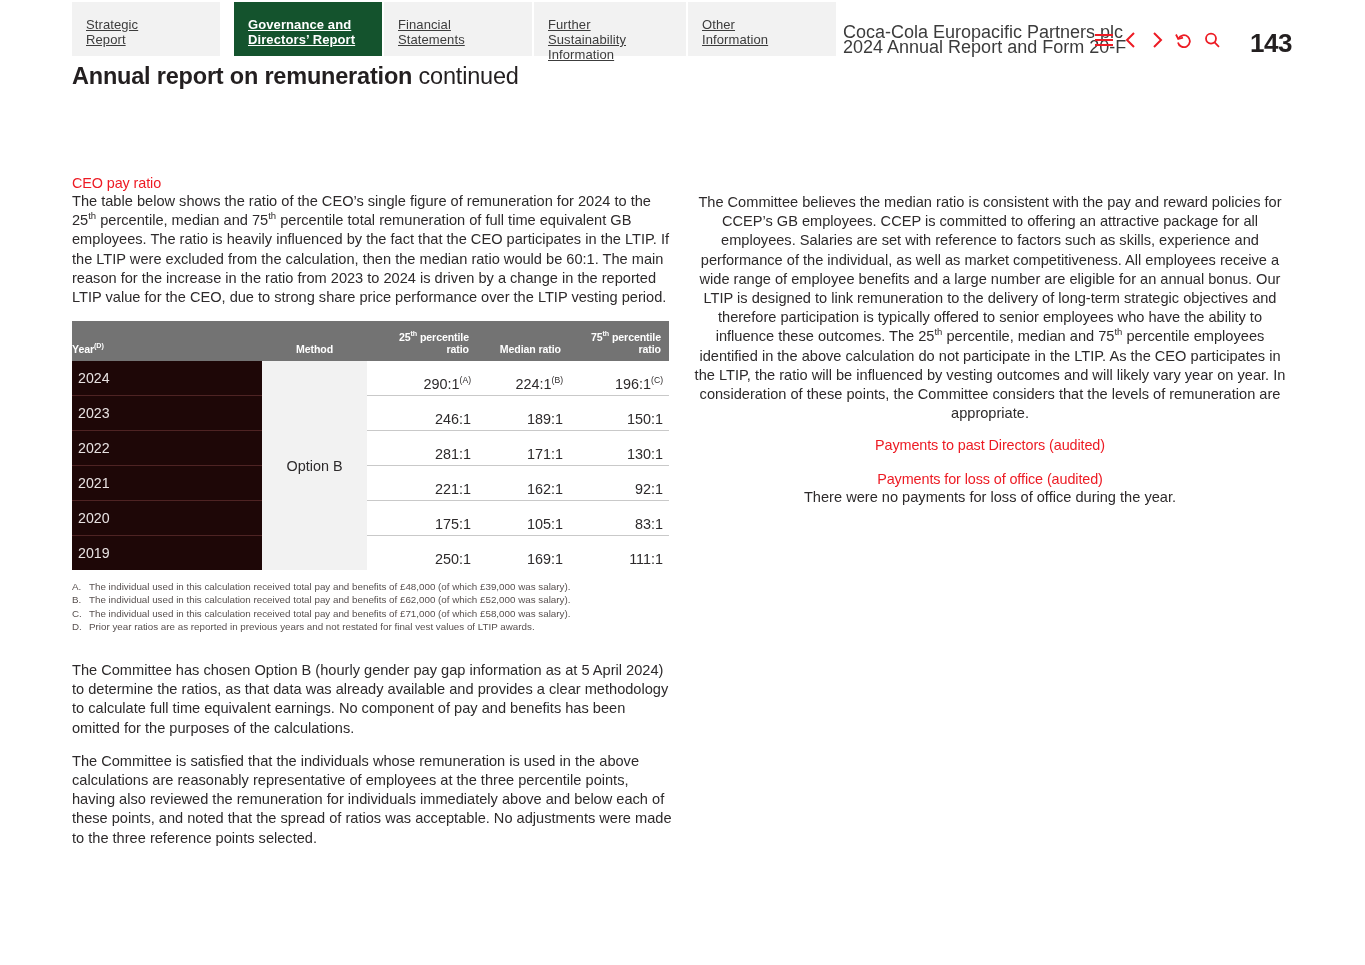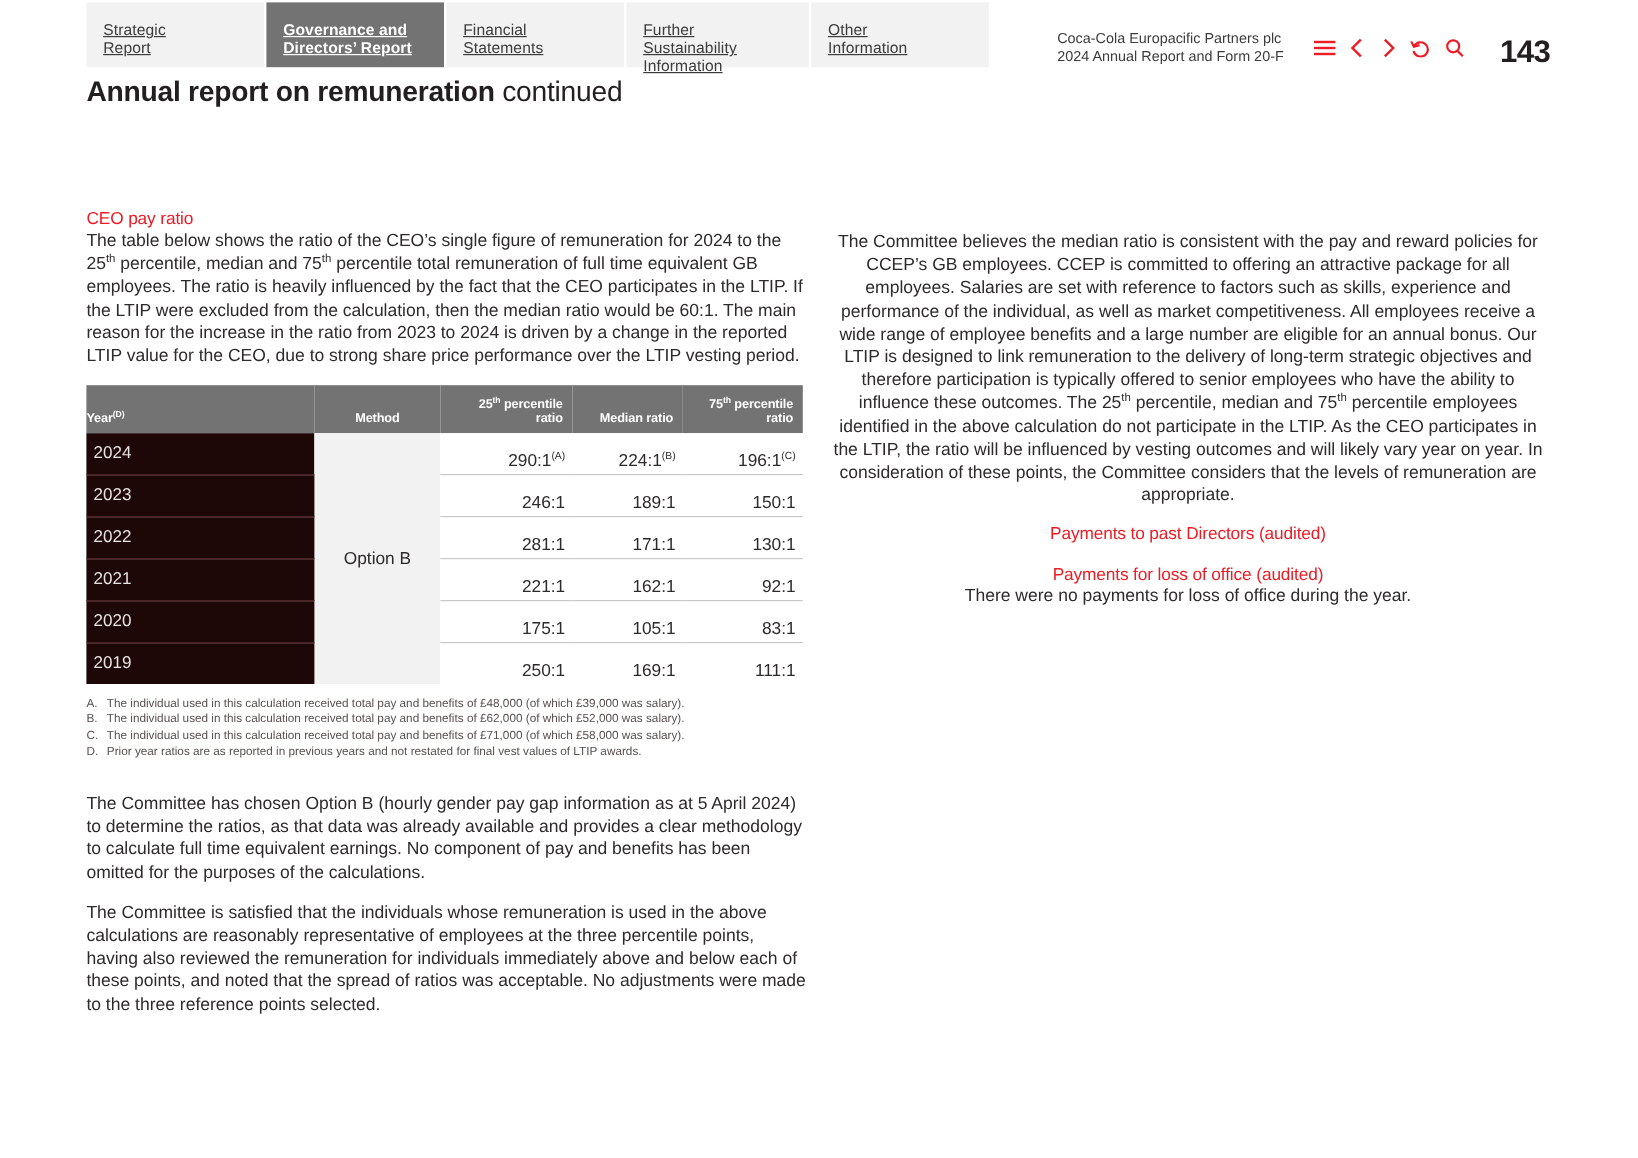--- a/index.html
+++ b/index.html
@@ -22,25 +22,25 @@
     background: #f2f2f2;
     width: 148px; height: 54px;
     padding: 15px 14px 0 14px;
     font-size: 13px; line-height: 15px;
     color: #3c3c3c;
     letter-spacing: .1px;
     text-decoration: underline;
   }
   .tab.wide { width: 152px; }
   .tab.active {
-    background: #737373; color: #ffffff; font-weight: bold;
+    background: #14532d; color: #ffffff; font-weight: bold; margin-left: 12px;
   }
   .report-title {
-    position: absolute; left: 881px; top: 25px;
-    font-size: 12px; line-height: 14.6px; color: #3c3c3c;
+    position: absolute; left: 843px; top: 25px;
+    font-size: 18px; line-height: 14.6px; color: #3c3c3c;
     white-space: pre-line;
   }
   .icons {
     position: absolute; left: 1095px; top: 32px;
     display: flex; align-items: center; gap: 12px;
   }
   .icons svg { display: block; }
   .pagenum {
     position: absolute; left: 1250px; top: 28px;
     font-size: 26px; font-weight: bold; color: #231f20; letter-spacing: -.5px;

